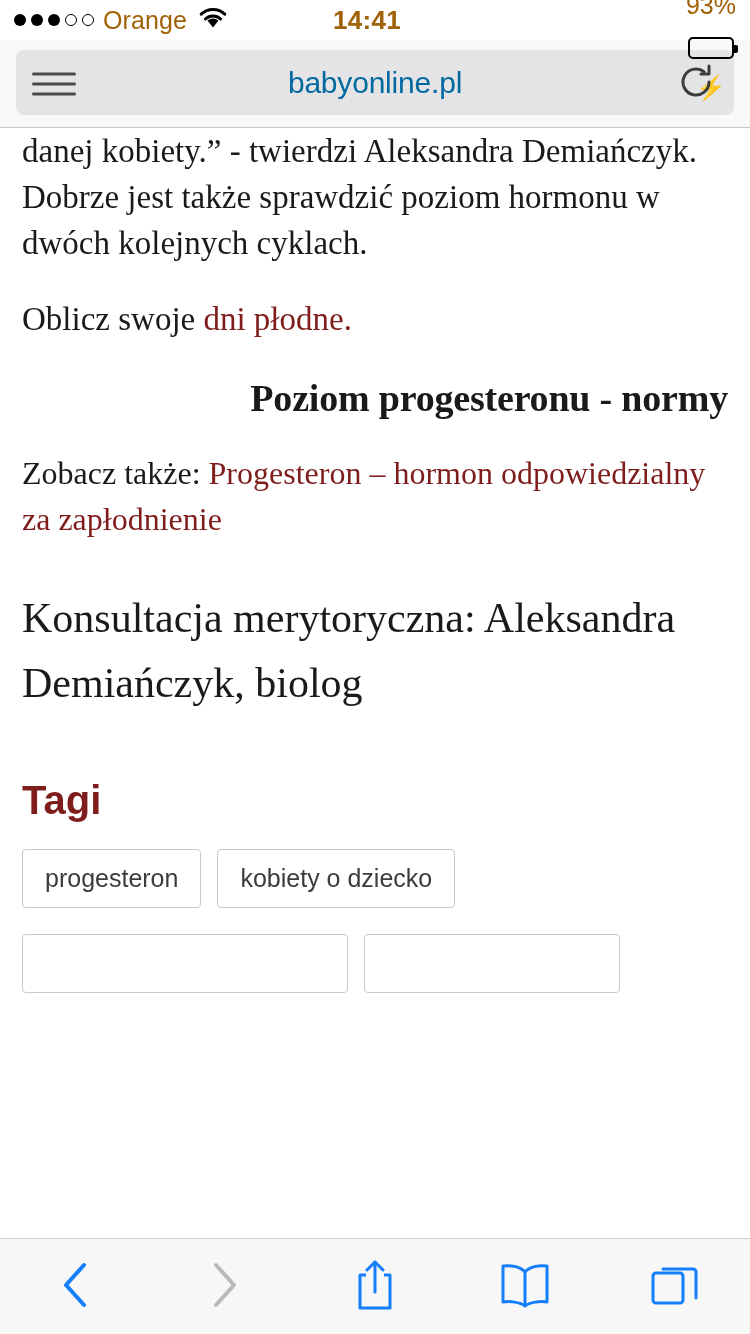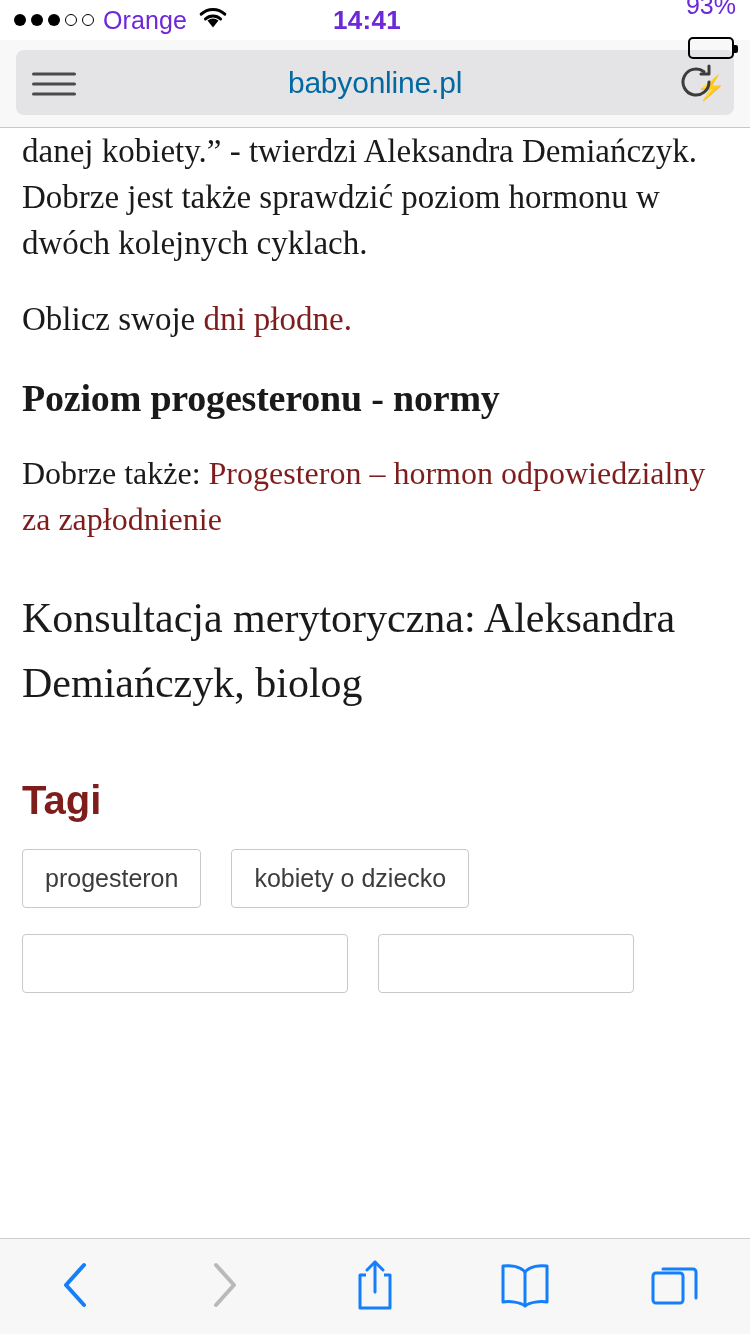--- a/index.html
+++ b/index.html
@@ -15,21 +15,21 @@
     position: relative;
   }
 
   
   .status-bar {
     height: 40px;
     display: flex;
     align-items: center;
     padding: 9px 14px;
     font-size: 26px;
-    color: #6d28d9;
+    color: #a16207;
     background: #ffffff;
     position: relative;
     box-sizing: border-box;
   }
   .signal-dots {
     display: flex;
     align-items: center;
     gap: 5px;
     margin-right: 9px;
   }
@@ -173,20 +173,21 @@
   .link {
     color: #7f1d1d;
     text-decoration: none;
   }
   h2.section-title {
     font-family: "Liberation Serif", serif;
     font-size: 38px;
     font-weight: bold;
     margin: 34px 0 24px 0;
     letter-spacing: -0.2px;
+    text-align: right;
   }
   ul.norms {
     margin: 0 0 0 0;
     padding-left: 52px;
     list-style: disc;
   }
   ul.norms li {
     font-size: 32px;
     line-height: 47px;
     margin: 0;
@@ -205,21 +206,21 @@
   h3.tags-title {
     font-family: "Liberation Sans", sans-serif;
     font-size: 40px;
     font-weight: bold;
     margin: 62px 0 26px 0;
     color: #7f1d1d;
   }
   .tags {
     display: flex;
     flex-wrap: wrap;
-    gap: 30px;
+    gap: 16px;
   }
   .tag {
     border: 1px solid #c9c9c9;
     border-radius: 4px;
     padding: 14px 22px;
     font-family: "Liberation Sans", sans-serif;
     font-size: 25px;
     color: #3c3c3c;
     background: #fff;
     white-space: nowrap;
@@ -308,21 +309,21 @@
 
   <p class="para first">danej kobiety.” - twierdzi Aleksandra Demiańczyk. Dobrze jest także sprawdzić poziom hormonu w dwóch kolejnych cyklach.</p>
 
   <div class="spacer-24"></div>
 
   <p class="para"><span>Oblicz swoje </span><a class="link" href="#">dni płodne.</a></p>
 
   <h2 class="section-title">Poziom progesteronu - normy</h2>
 
 
-  <p class="see-also"><span>Dobrze także: </span><a class="link" href="#">Progesteron – hormon odpowiedzialny za zapłodnienie</a></p>
+  <p class="see-also"><span>Zobacz także: </span><a class="link" href="#">Progesteron – hormon odpowiedzialny za zapłodnienie</a></p>
 
   <p class="consult">Konsultacja merytoryczna: Aleksandra Demiańczyk, biolog</p>
 
   <h3 class="tags-title">Tagi</h3>
 
   <div class="tags">
     <span class="tag">progesteron</span>
     <span class="tag">kobiety o dziecko</span>
   </div>
 

